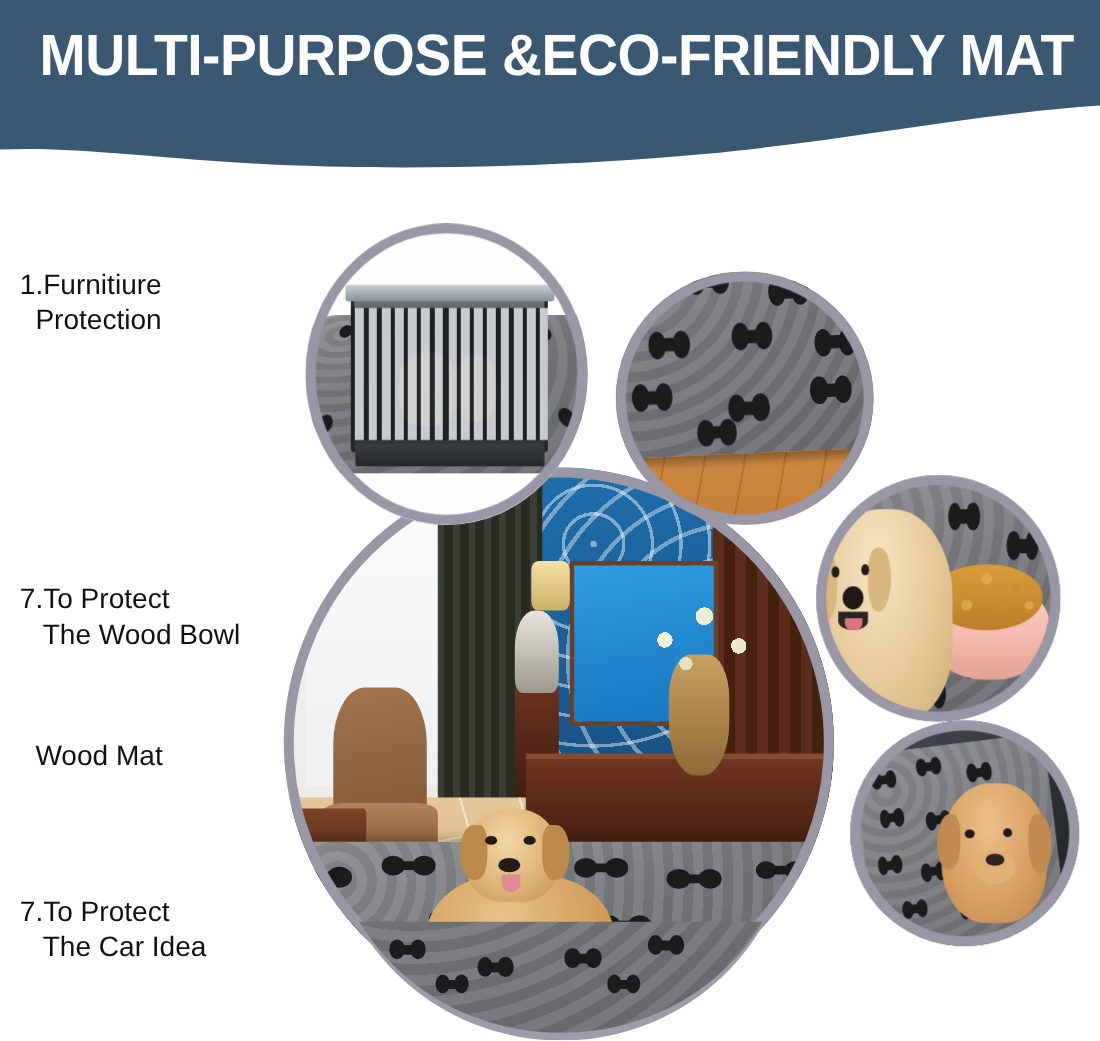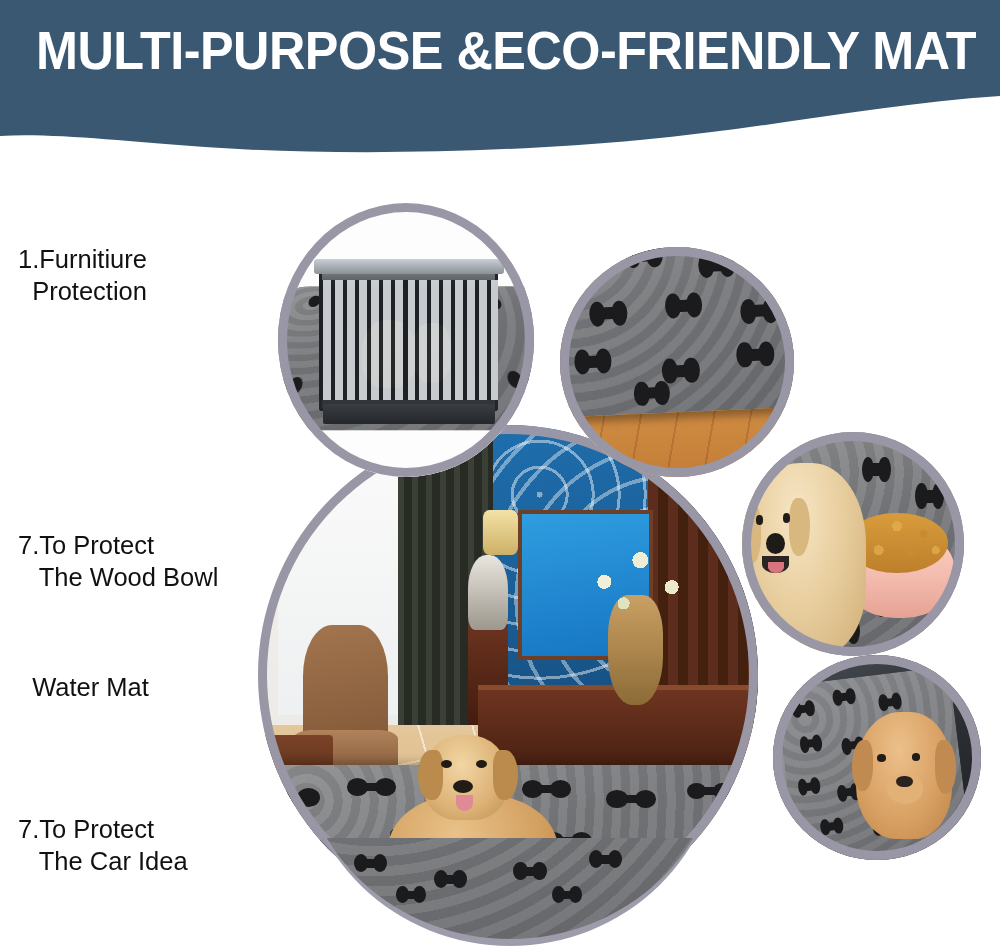--- a/index.html
+++ b/index.html
@@ -385,21 +385,21 @@
 
   <div class="feature-item fi-2">
   </div>
 
   <div class="feature-item fi-3">
     <span class="feature-line">7.To Protect</span>
     <span class="feature-line">   The Wood Bowl</span>
   </div>
 
   <div class="feature-item fi-4">
-    <span class="feature-line">  Water Mat</span>
+    <span class="feature-line">  Wood Mat</span>
   </div>
 
   <div class="feature-item fi-5">
     <span class="feature-line">7.To Protect</span>
     <span class="feature-line">   The Car Idea</span>
   </div>
 
 </div>
 
 <div id="collage">

